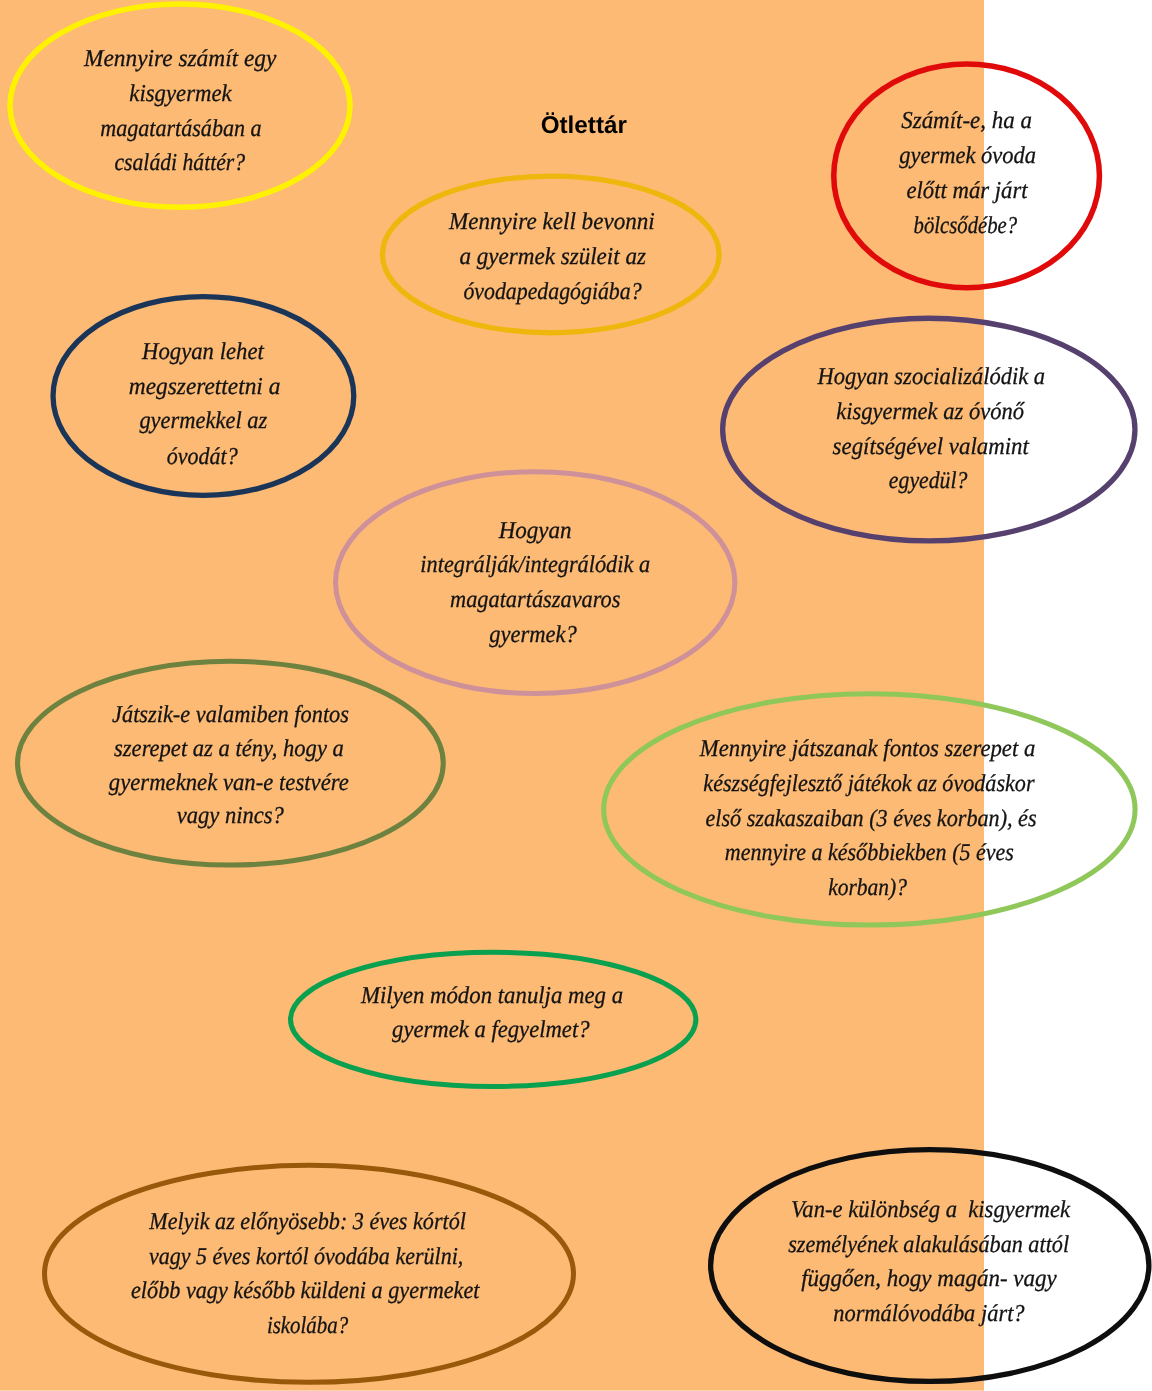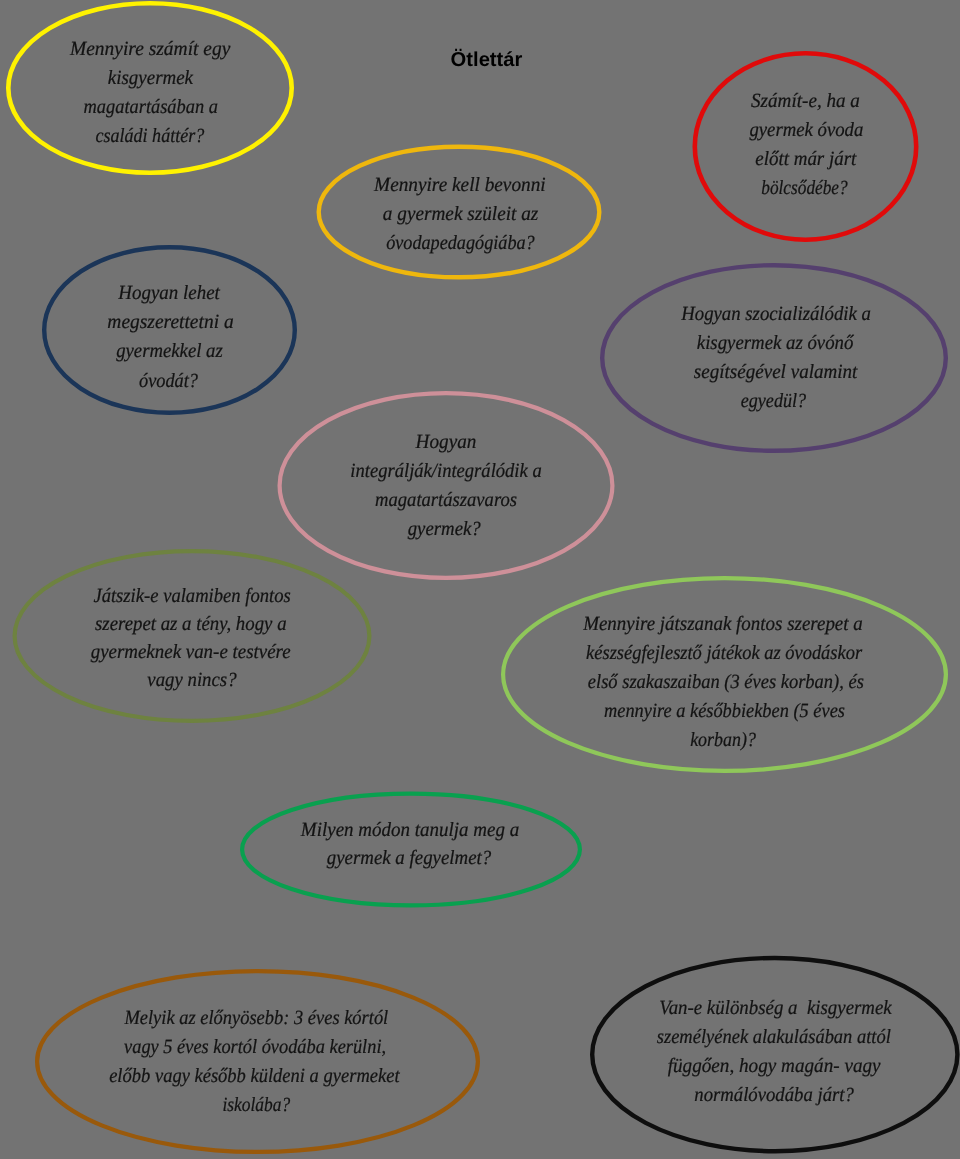--- a/index.html
+++ b/index.html
@@ -1,28 +1,28 @@
 <!DOCTYPE html>
 <html><head>
 <meta charset="utf-8">
 <title>Ötlettár</title>
 <style>
   html,body{margin:0;padding:0;background:#ffffff;}
   body{width:960px;height:1159px;position:relative;overflow:hidden;
        font-family:"Liberation Serif",serif;-webkit-font-smoothing:antialiased;}
-  #stage{position:absolute;left:0;top:0;width:960px;height:1159px;background:#737373;}
+  #stage{position:absolute;left:0;top:0;width:820px;height:1159px;background:#fdba74;}
   svg#ovals{position:absolute;left:0;top:0;width:960px;height:1159px;}
   #labels{position:absolute;left:0;top:0;width:960px;height:1159px;
           filter:opacity(0.999);}
   .line{position:absolute;white-space:pre;font-style:italic;color:#131313;
         font-family:"Liberation Serif",serif;transform-origin:center bottom;
         -webkit-text-stroke:0.24px #131313;text-rendering:geometricPrecision;}
   .title{position:absolute;font-family:"Liberation Sans",sans-serif;font-weight:bold;
          color:#000000;white-space:pre;filter:opacity(0.999);
-         text-rendering:geometricPrecision;}
+         text-rendering:geometricPrecision;margin-top:45px;}
 </style>
 </head>
 <body>
 
 <div id="stage">
   <svg id="ovals" viewBox="0 0 960 1159">
       <ellipse cx="150" cy="88" rx="141.7" ry="84.7" fill="none" stroke="#FFF200" stroke-width="4.6"></ellipse>
       <ellipse cx="459" cy="212" rx="140.3" ry="65.3" fill="none" stroke="#EFB70D" stroke-width="4.4"></ellipse>
       <ellipse cx="805.5" cy="146.5" rx="110.7" ry="93.2" fill="none" stroke="#E00A0A" stroke-width="4.6"></ellipse>
       <ellipse cx="169.5" cy="330" rx="125.3" ry="82.8" fill="none" stroke="#1B3558" stroke-width="4.4"></ellipse>

